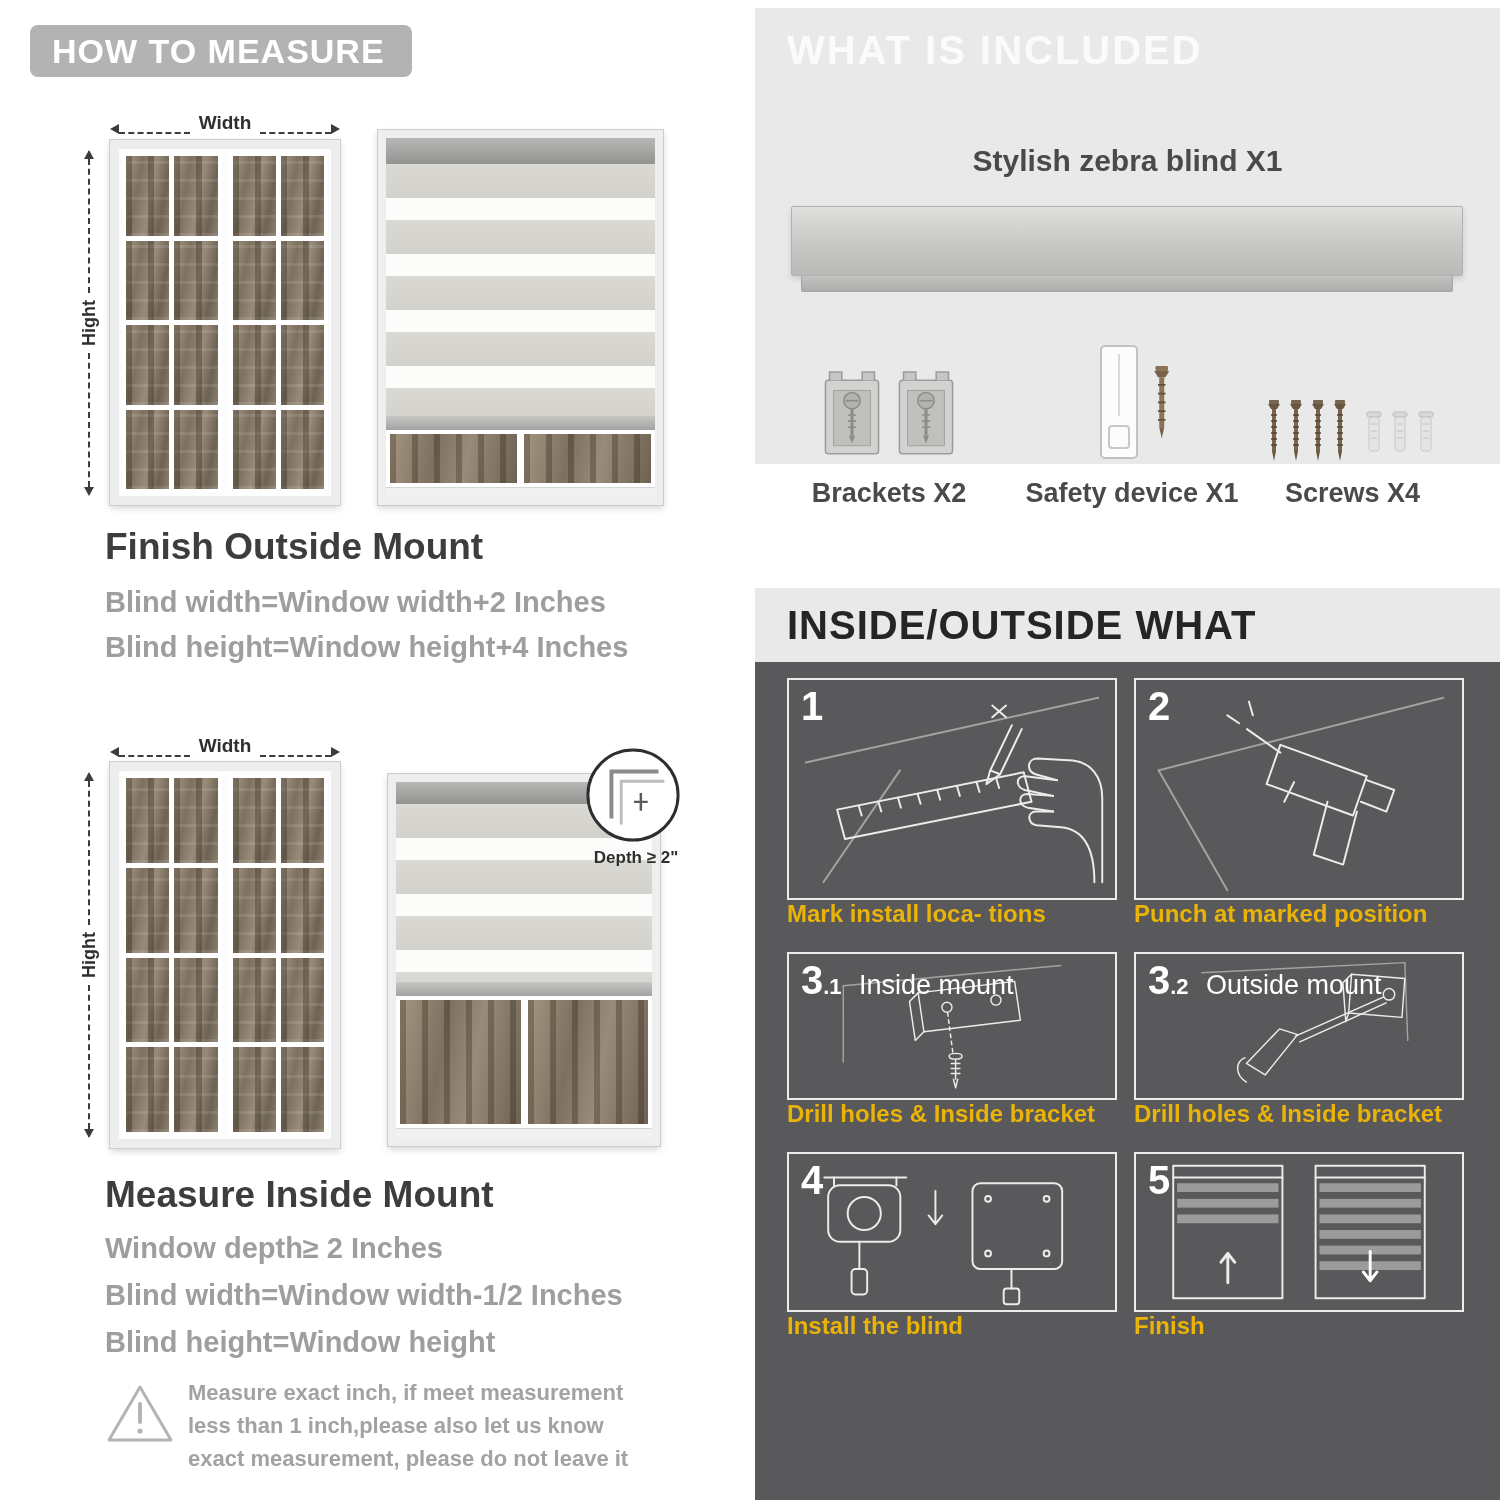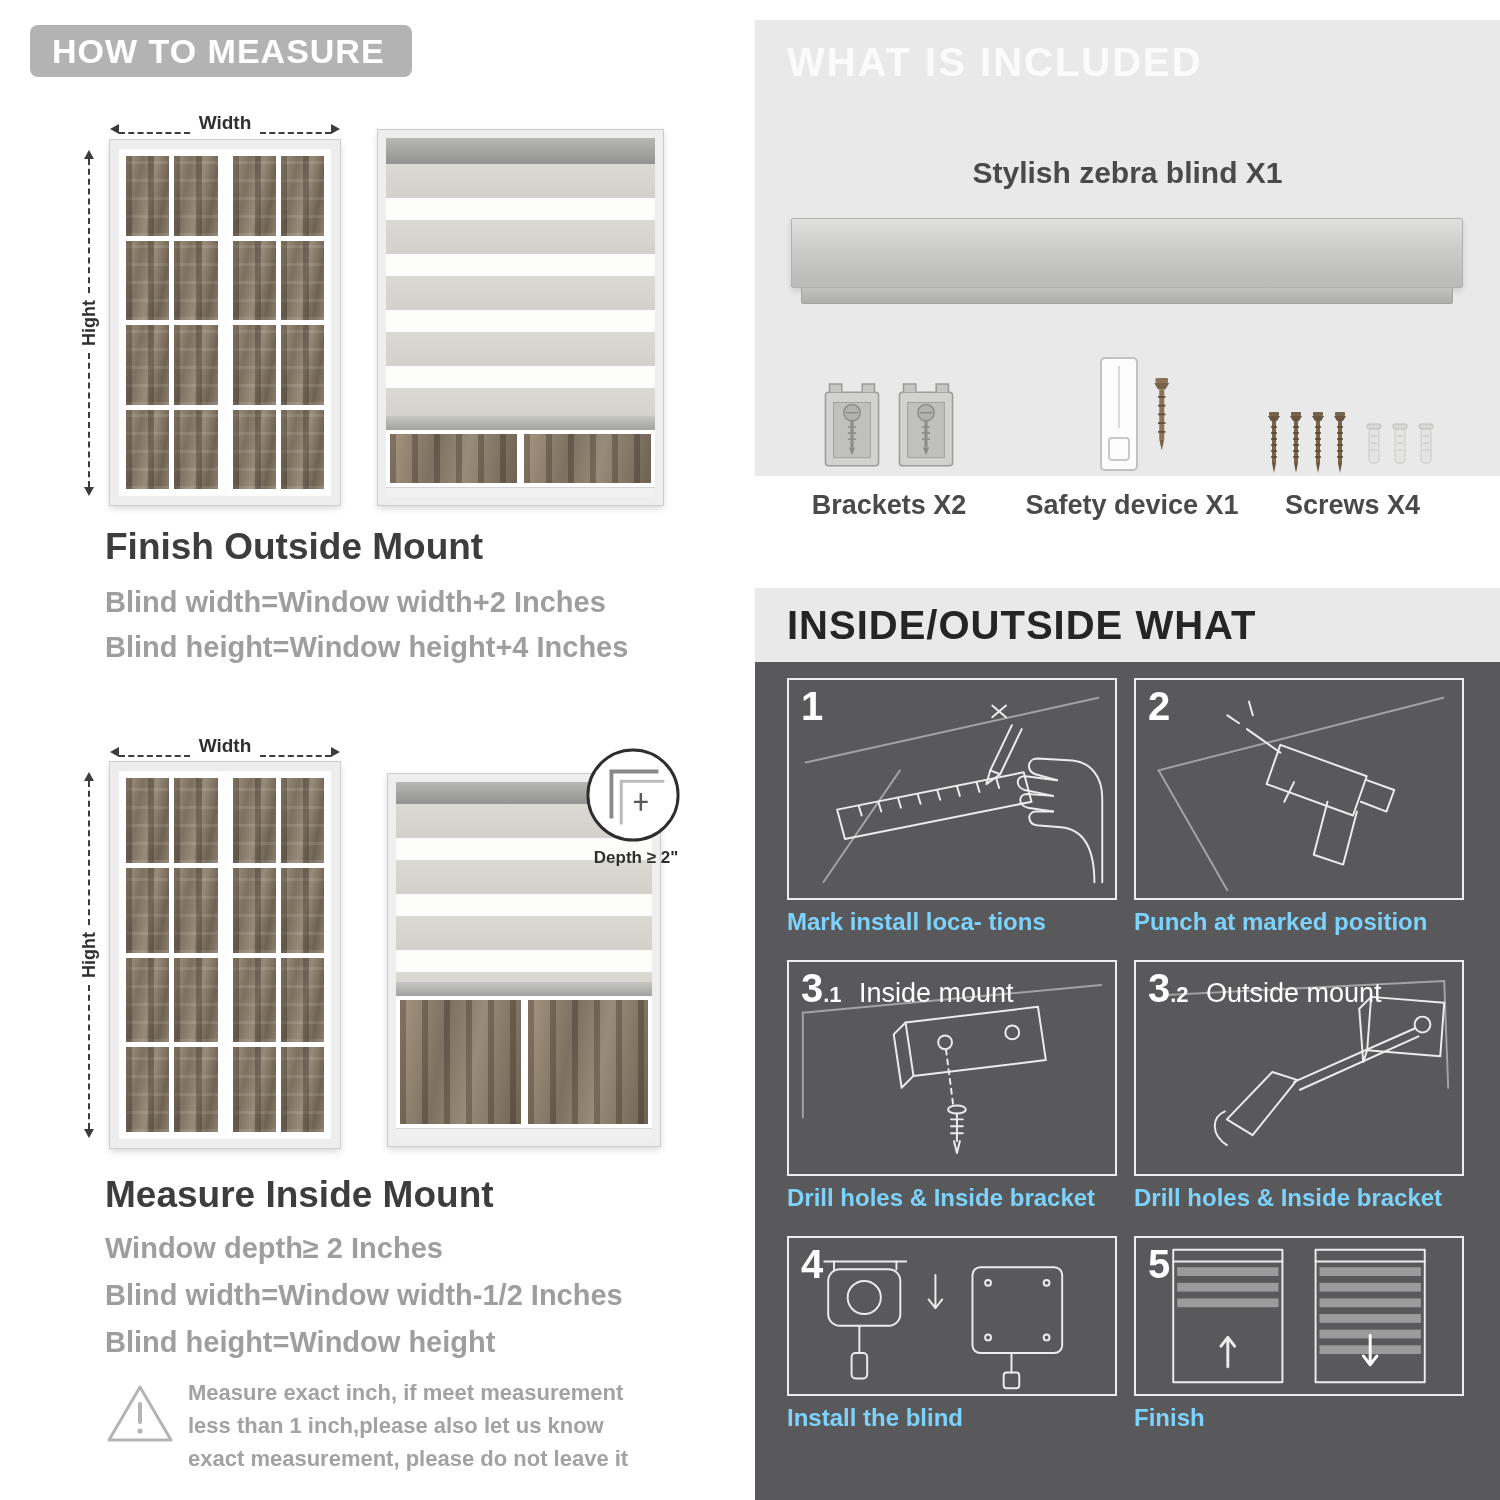--- a/index.html
+++ b/index.html
@@ -65,26 +65,26 @@
   .headrail { background:linear-gradient(180deg,#e0e0de 0%,#cbcbc9 45%,#b9b9b7 100%);
               border:1px solid #b1b1af; border-radius:2px; box-shadow:0 3px 6px rgba(0,0,0,.12); }
   .headrail-lip { background:linear-gradient(180deg,#c2c2c0,#adadab); border:1px solid #a5a5a3;
                   border-top:none; border-radius:0 0 2px 2px; }
 
   .mount-header { font-size:40px; font-weight:700; color:#252525; letter-spacing:1px; line-height:74px; }
 
   .steps-grid { display:grid; grid-template-columns:330px 330px; column-gap:17px; row-gap:24px; }
   .step-cell { display:flex; flex-direction:column; }
   .step-box { position:relative; border:2px solid #ececec; }
-  .step-box.h222 { height:222px; } .step-box.h200 { height:216px; } .step-box.h160 { height:160px; }
+  .step-box.h222 { height:222px; } .step-box.h200 { height:148px; } .step-box.h160 { height:160px; }
   .step-box svg { position:absolute; inset:0; width:100%; height:100%; }
   .step-num { position:absolute; left:12px; top:4px; color:#fff; font-weight:700; font-size:40px; line-height:1.1; }
   .step-num .sub { font-size:22px; }
   .step-tag { position:absolute; left:70px; top:16px; color:#fff; font-weight:400; font-size:27px; }
-  .step-caption { margin-top:8px; color:#7dd3fc; font-weight:700; font-size:24px; }
+  .step-caption { color:#eab308; font-weight:700; font-size:24px; }
 
   svg.lineart { fill:none; stroke:#ececec; stroke-width:2; stroke-linecap:round; stroke-linejoin:round; }
 </style>
 </head>
 <body>
 
 <div class="canvas">
 
   <div class="abs pill" style="left:30px; top:25px; width:382px; height:52px;">
     <span>HOW TO MEASURE</span>
@@ -215,21 +215,21 @@
 
   <div class="abs" style="left:105px; top:1382px; width:70px; height:64px;">
     <svg viewBox="0 0 70 64" width="70" height="64">
       <path d="M35 5 L66 58 L4 58 Z" fill="none" stroke="#b4b4b4" stroke-width="3" stroke-linejoin="round"></path>
       <path d="M35 22 L35 40" stroke="#b4b4b4" stroke-width="4" stroke-linecap="round"></path>
       <circle cx="35" cy="49" r="2.6" fill="#b4b4b4"></circle>
     </svg>
   </div>
   <div class="abs warn-text" style="left:188px; top:1376px; width:468px;">Measure exact inch, if meet measurement less than 1 inch,please also let us know exact measurement, please do not leave it</div>
 
-  <div class="abs panel-light" style="left:755px; top:20px; width:745px; height:456px;">
+  <div class="abs panel-light" style="left:755px; top:8px; width:745px; height:456px;">
 
     <div class="abs included-header" style="left:32px; top:20px;">WHAT IS INCLUDED</div>
 
     <div class="abs blind-name" style="left:0; top:136px; width:745px;">Stylish zebra blind X1</div>
 
     <div class="abs headrail" style="left:36px; top:198px; width:672px; height:70px;"></div>
     <div class="abs headrail-lip" style="left:46px; top:268px; width:652px; height:16px;"></div>
 
     <div class="abs" style="left:66px; top:360px;">
       <svg viewBox="0 0 60 92" width="62" height="94">

